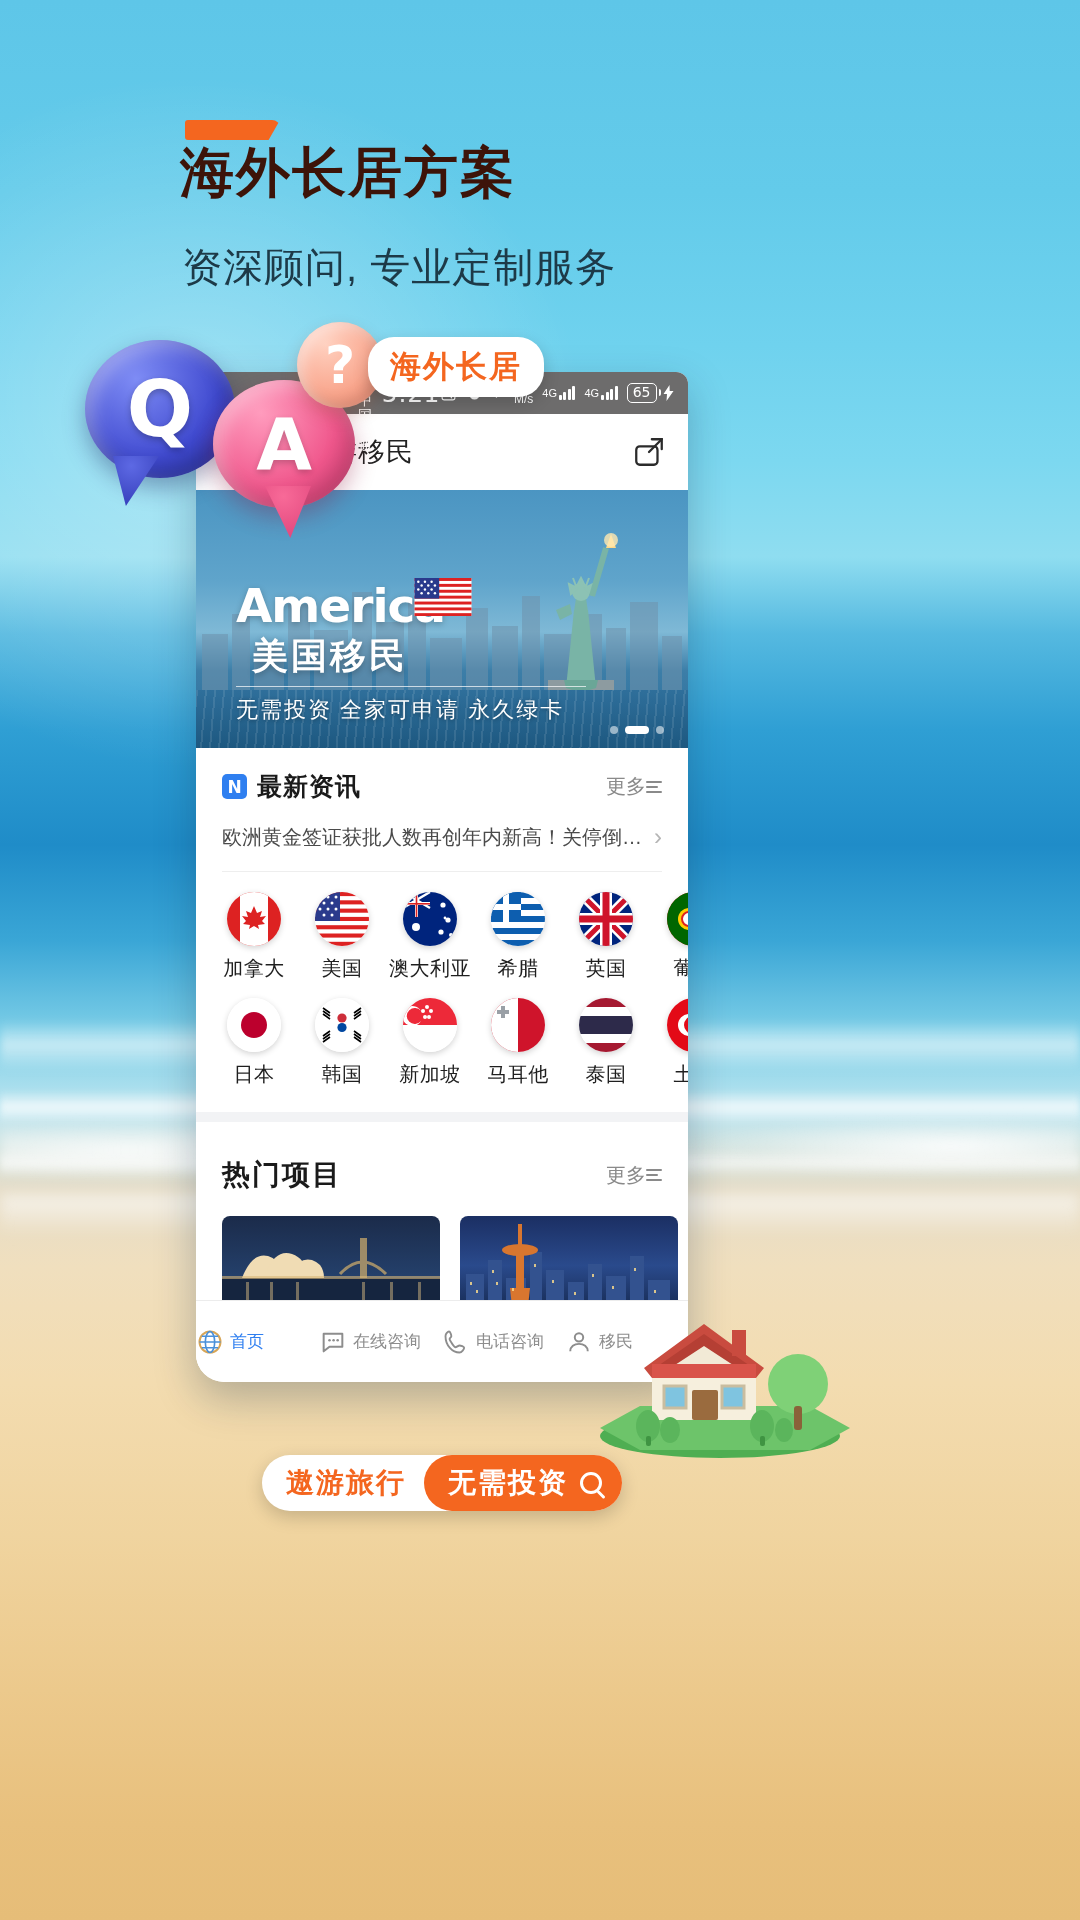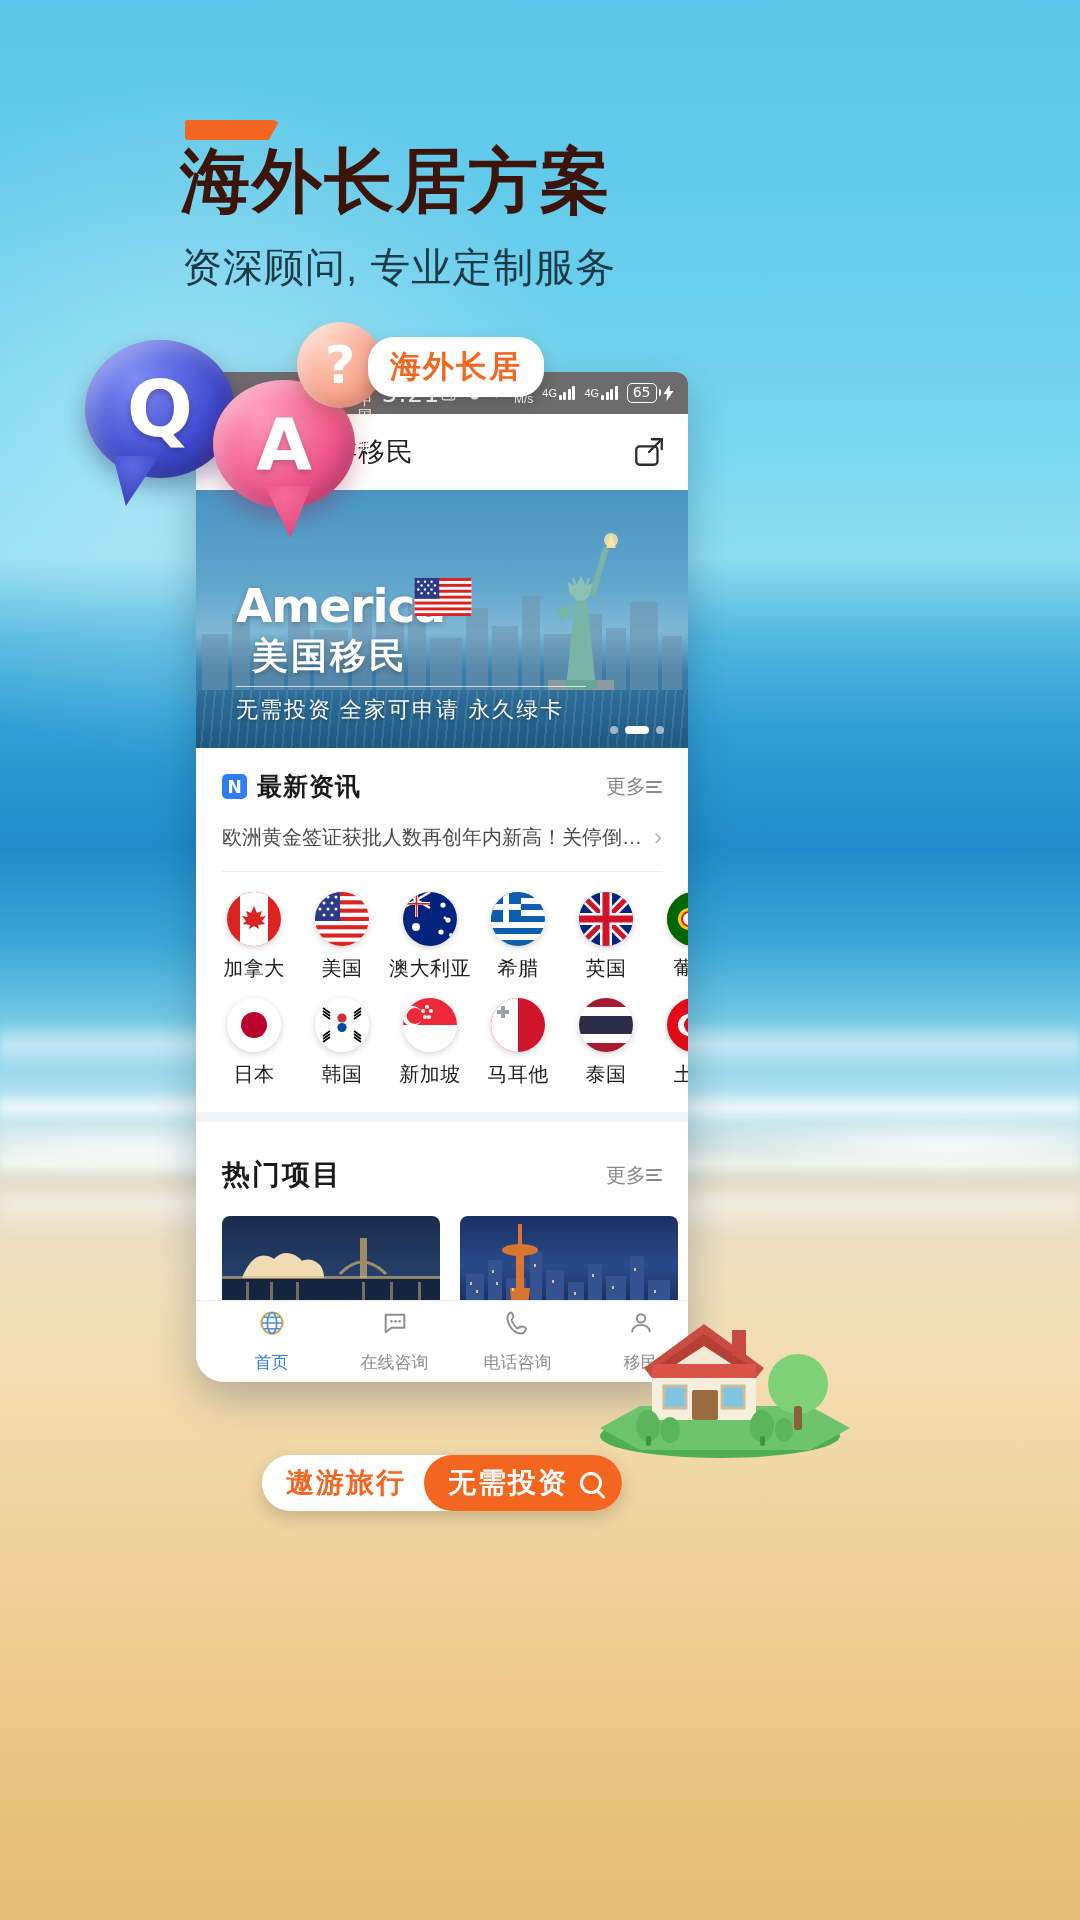--- a/index.html
+++ b/index.html
@@ -31,21 +31,21 @@
           background:linear-gradient(180deg, rgba(255,255,255,.65), rgba(255,255,255,0)); filter:blur(7px); }
 
   
   .orange-bar {
     position:absolute; left:185px; top:120px; width:95px; height:20px;
     background:#f4661f; border-radius:3px 8px 10px 3px;
     clip-path:polygon(0 0, 100% 0, 88% 100%, 0 100%);
   }
   .headline {
     position:absolute; left:180px; top:145px; width:700px;
-    font-size:70px; font-weight:900; letter-spacing:2px; color:#3d1409;
+    font-size:54px; font-weight:900; letter-spacing:2px; color:#3d1409;
     font-family:"DejaVu Sans","Liberation Sans",sans-serif;
     line-height:1.05; white-space:nowrap;
   }
   .subline {
     position:absolute; left:182px; top:240px; width:700px;
     font-size:40px; color:#1d3a48; letter-spacing:1px; white-space:nowrap;
   }
 
   
   .bubbles { position:absolute; left:85px; top:322px; width:300px; height:210px; z-index:6;}
@@ -168,21 +168,21 @@
   .hot-head { display:flex; align-items:center;}
   .hot-title { font-size:28px; font-weight:700; color:#1a1a1a; letter-spacing:2px;}
   .cards { display:flex; gap:20px; margin-top:22px;}
   .card { width:218px; flex:0 0 218px;}
   .card .thumb { width:100%; height:110px; border-radius:8px; overflow:hidden; position:relative;}
   .card .cap { font-size:21px; color:#181818; margin-top:13px; white-space:nowrap; }
 
   
   .tabbar { position:absolute; left:0; right:0; bottom:0; height:82px; background:#fff;
     border-top:1px solid #ececec; display:flex; align-items:center;}
-  .tab { flex:1; display:flex; flex-direction:column; align-items:center; gap:14px;padding-left:28px;}
+  .tab { flex:1; display:flex; flex-direction:row; align-items:center; gap:6px;}
   .tab .tl { font-size:17px; color:#8d8d8d;}
   .tab.active .tl { color:#2f7ff0;}
 
   
   .house { position:absolute; left:560px; top:1268px; width:290px; height:190px; z-index:9;}
 
   
   .pill { position:absolute; left:262px; top:1455px; width:360px; height:56px; z-index:12;
     background:#fff; border-radius:28px; box-shadow:0 6px 18px rgba(0,0,0,.18);
     display:flex; align-items:center; }

